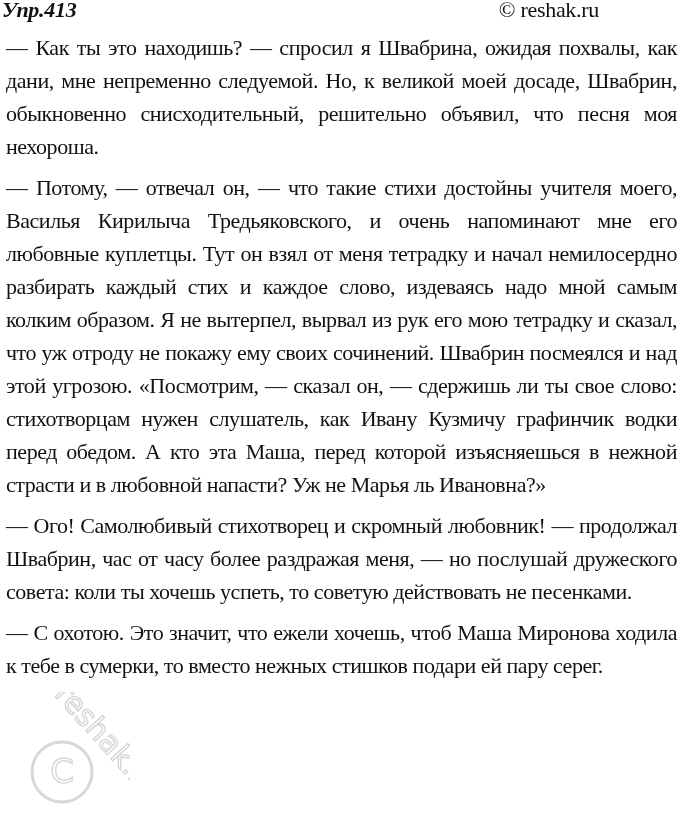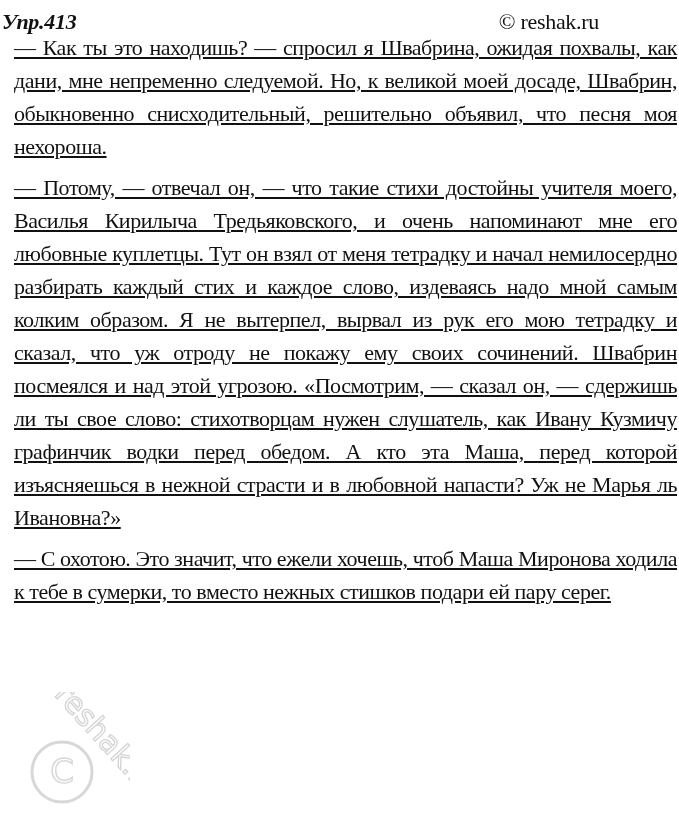--- a/index.html
+++ b/index.html
@@ -11,21 +11,21 @@
       width: 679px;
       height: 834px;
       overflow: hidden;
       position: relative;
       font-family: "Liberation Serif", "DejaVu Serif", serif;
       color: #111111;
     }
     .header {
       position: absolute;
       left: 0;
-      top: 12px;
+      top: 0;
       width: 601px;
       height: 24px;
     }
     .ex-title {
       position: absolute;
       left: 2px;
       top: -3px;
       font-size: 22px;
       font-weight: bold;
       font-style: italic;
@@ -41,24 +41,23 @@
     .text {
       position: absolute;
       left: 2px;
       top: 31px;
       width: 675px;
       font-size: 22px;
       line-height: 33px;
       letter-spacing: -0.45px;
     }
     .para {
-      margin: 0 0 8px 12px;
+      margin: 0 0 8px 4px;
       text-align: justify;
       text-align-last: left;
-      text-decoration: underline;
     }
     .para.tight { margin-bottom: 7px; }
     .watermark {
       position: absolute;
       left: 20px;
       top: 692px;
       width: 110px;
       height: 130px;
       pointer-events: none;
       opacity: 0.55;
@@ -68,20 +67,21 @@
 <body>
 
 <div class="header">
   <span class="ex-title">Упр.413</span>
   <span class="copyright">© reshak.ru</span>
 </div>
 
 <div class="text">
   <p class="para">— Как ты это находишь? — спросил я Швабрина, ожидая похвалы, как дани, мне непременно следуемой. Но, к великой моей досаде, Швабрин, обыкновенно снисходительный, решительно объявил, что песня моя нехороша.</p>
   <p class="para">— Потому, — отвечал он, — что такие стихи достойны учителя моего, Василья Кирилыча Тредьяковского, и очень напоминают мне его любовные куплетцы. Тут он взял от меня тетрадку и начал немилосердно разбирать каждый стих и каждое слово, издеваясь надо мной самым колким образом. Я не вытерпел, вырвал из рук его мою тетрадку и сказал, что уж отроду не покажу ему своих сочинений. Швабрин посмеялся и над этой угрозою. «Посмотрим, — сказал он, — сдержишь ли ты свое слово: стихотворцам нужен слушатель, как Ивану Кузмичу графинчик водки перед обедом. А кто эта Маша, перед которой изъясняешься в нежной страсти и в любовной напасти? Уж не Марья ль Ивановна?»</p>
+  <p class="para">— Ого! Самолюбивый стихотворец и скромный любовник! — продолжал Швабрин, час от часу более раздражая меня, — но послушай дружеского совета: коли ты хочешь успеть, то советую действовать не песенками.</p>
   <p class="para tight">— С охотою. Это значит, что ежели хочешь, чтоб Маша Миронова ходила к тебе в сумерки, то вместо нежных стишков подари ей пару серег.</p>
 </div>
 
 <div class="watermark">
   <svg width="110" height="130" viewBox="0 0 110 130">
     <circle cx="42" cy="80" r="30" fill="none" stroke="#b8b8b8" stroke-width="3"></circle>
     <text x="42" y="91" font-family="DejaVu Sans, sans-serif" font-size="34" fill="none" stroke="#b8b8b8" stroke-width="1.5" text-anchor="middle">C</text>
     <text x="8" y="20" transform="rotate(48 40 40)" font-family="DejaVu Sans, sans-serif" font-size="30" fill="none" stroke="#b0b0b0" stroke-width="1.3">reshak.ru</text>
   </svg>
 </div>

